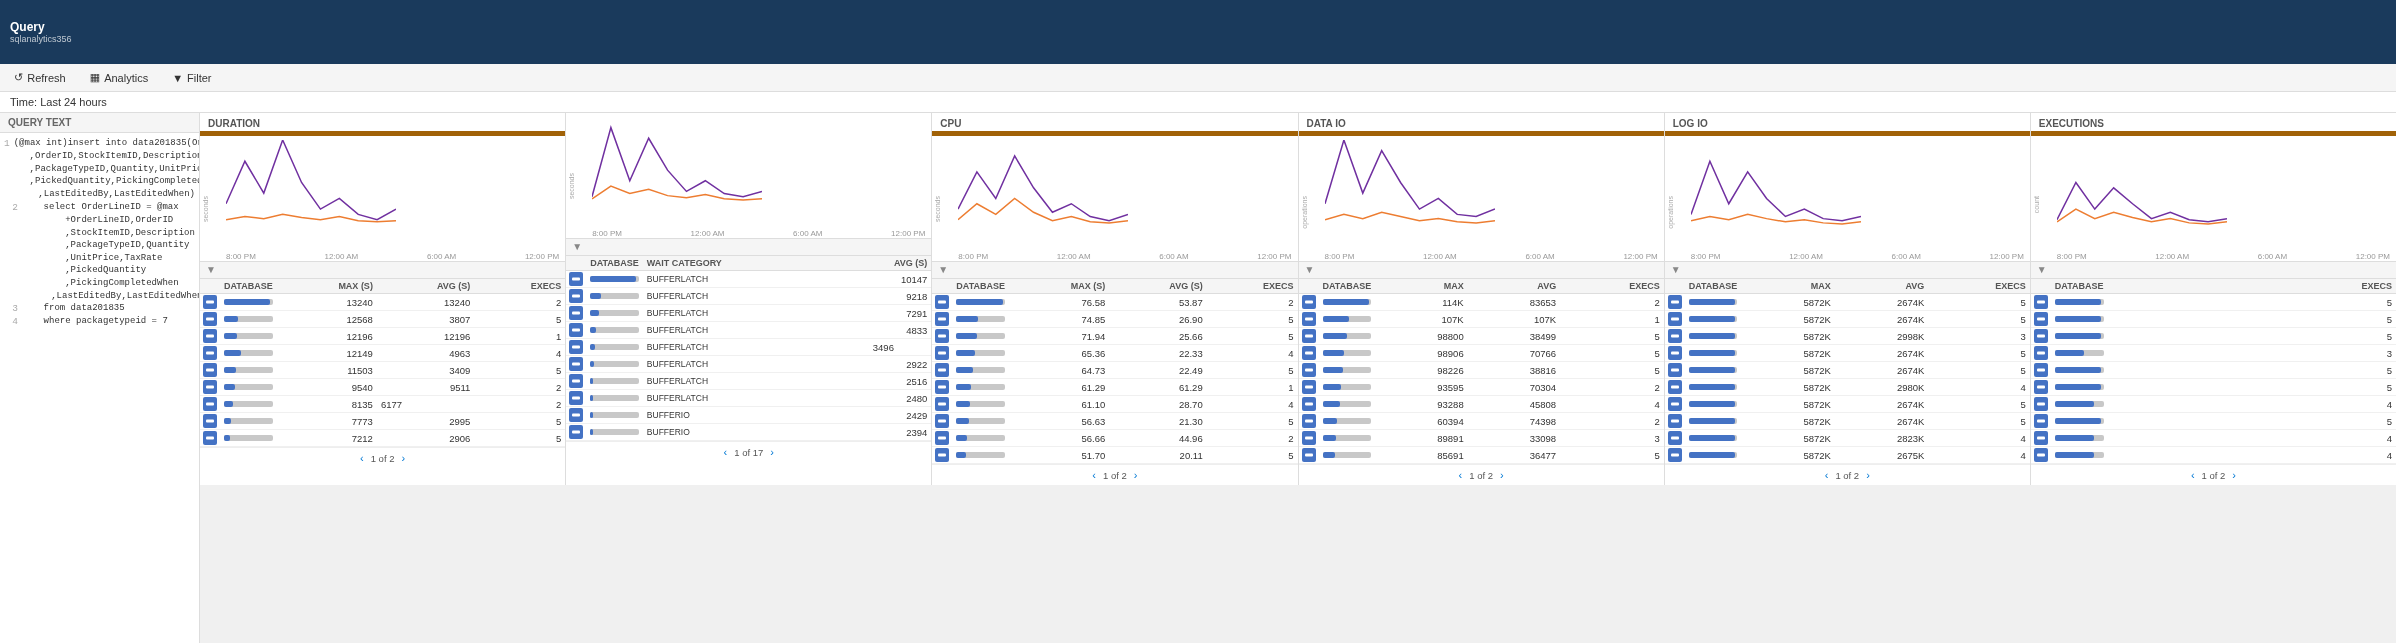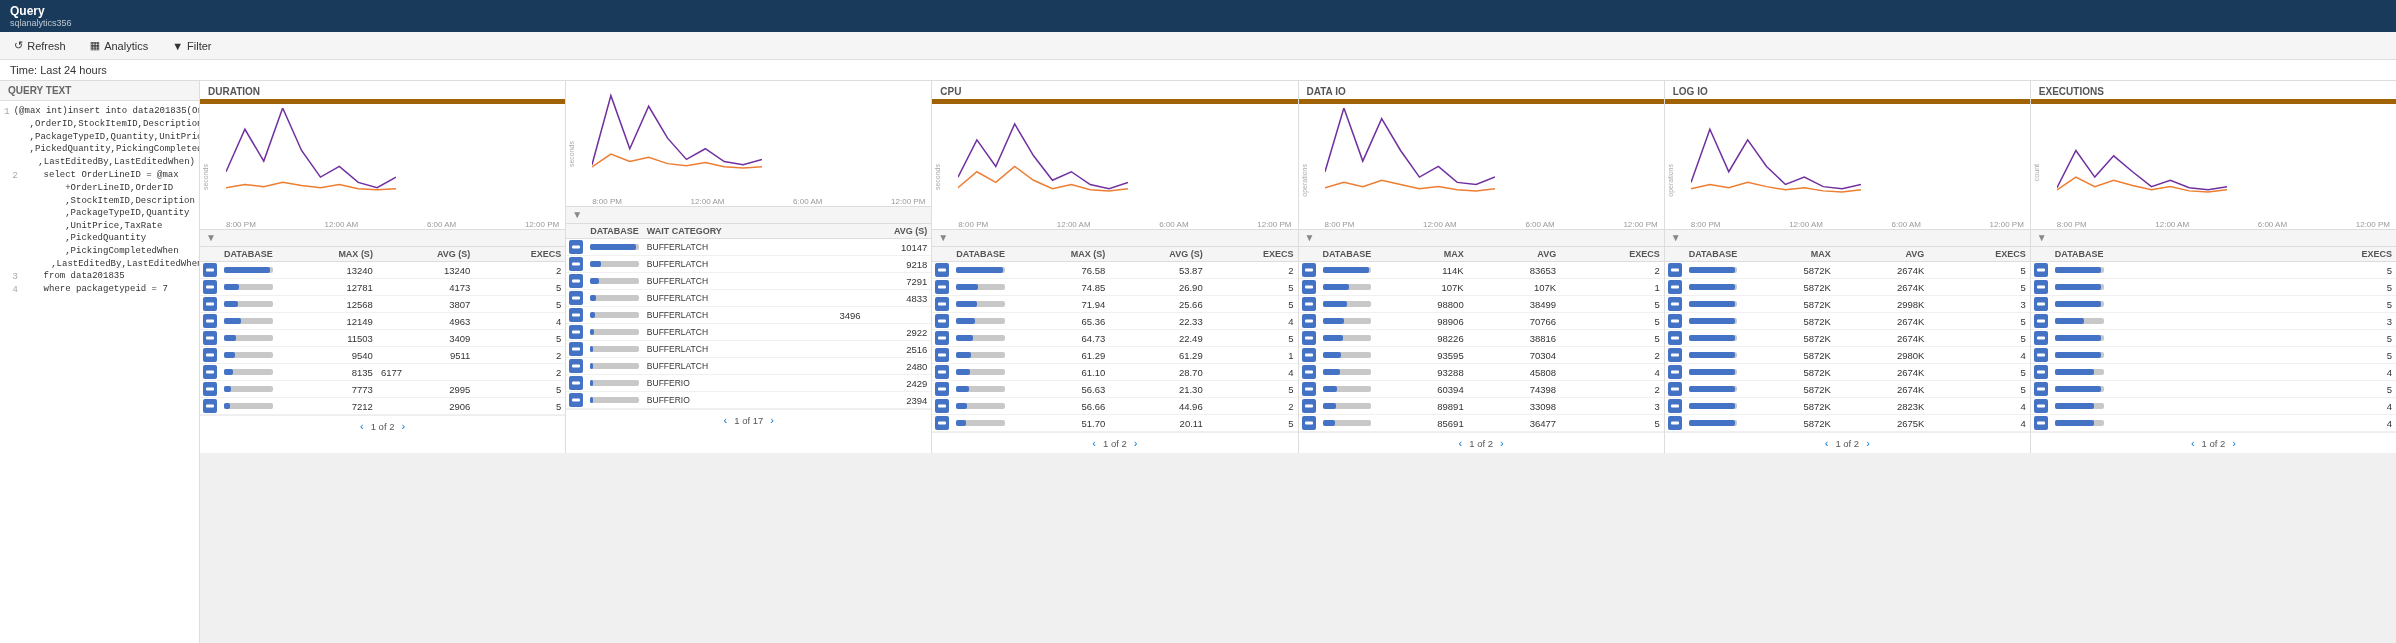--- a/index.html
+++ b/index.html
@@ -2,21 +2,21 @@
 <html><head>
   <meta charset="utf-8">
   <style>
     * { box-sizing: border-box; margin: 0; padding: 0; }
     body { font-family: 'Segoe UI', Arial, sans-serif; font-size: 11px; background: #f0f0f0; color: #333; }
     
     
     .title-bar {
       background: #1a3a5c;
       color: #fff;
-      padding: 4px 10px;
+      padding: 20px 10px;
       font-size: 11px;
       display: flex;
       flex-direction: column;
     }
     .title-bar .app-title { font-size: 12px; font-weight: bold; }
     .title-bar .app-sub { font-size: 9px; opacity: 0.7; }
     
     
     .toolbar {
       background: #f5f5f5;
@@ -311,42 +311,42 @@
                <td style="text-align:right;">13240</td>
                <td style="text-align:right;">2</td>
               </tr>
               <tr>
       <td style="width:14px; padding:1px 3px;">
         <span class="db-icon"></span>
       </td>
       <td style="max-width:55px; width:55px;">
         <div class="progress-bar-cell">
           <div class="progress-bar">
-                      <div class="progress-fill" style="width:30%"></div>
-                    </div>
-        </div>
-      </td>
-                <td style="text-align:right;">12781</td>
-               <td style="text-align:right;">4173</td>
-               <td style="text-align:right;">5</td>
-              </tr>
-              <tr>
-      <td style="width:14px; padding:1px 3px;">
-        <span class="db-icon"></span>
-      </td>
-      <td style="max-width:55px; width:55px;">
-        <div class="progress-bar-cell">
-          <div class="progress-bar">
                       <div class="progress-fill" style="width:28%"></div>
                     </div>
         </div>
       </td>
                 <td style="text-align:right;">12568</td>
                <td style="text-align:right;">3807</td>
                <td style="text-align:right;">5</td>
+              </tr>
+              <tr>
+      <td style="width:14px; padding:1px 3px;">
+        <span class="db-icon"></span>
+      </td>
+      <td style="max-width:55px; width:55px;">
+        <div class="progress-bar-cell">
+          <div class="progress-bar">
+                      <div class="progress-fill" style="width:27%"></div>
+                    </div>
+        </div>
+      </td>
+                <td style="text-align:right;">12196</td>
+               <td style="text-align:right;">12196</td>
+               <td style="text-align:right;">1</td>
               </tr>
               <tr>
       <td style="width:14px; padding:1px 3px;">
         <span class="db-icon"></span>
       </td>
       <td style="max-width:55px; width:55px;">
         <div class="progress-bar-cell">
           <div class="progress-bar">
                       <div class="progress-fill" style="width:35%"></div>
                     </div>
@@ -527,21 +527,21 @@
         <span class="db-icon"></span>
       </td>
       <td style="max-width:55px; width:55px;">
         <div class="progress-bar-cell">
           <div class="progress-bar">
                       <div class="progress-fill" style="width:9%"></div>
                     </div>
         </div>
       </td>
                 <td style="font-size:8.5px;">BUFFERLATCH</td>
-               <td style="text-align:left;">3496</td>
+               <td style="text-align:center;">3496</td>
               </tr>
               <tr>
       <td style="width:14px; padding:1px 3px;">
         <span class="db-icon"></span>
       </td>
       <td style="max-width:55px; width:55px;">
         <div class="progress-bar-cell">
           <div class="progress-bar">
                       <div class="progress-fill" style="width:7%"></div>
                     </div>

